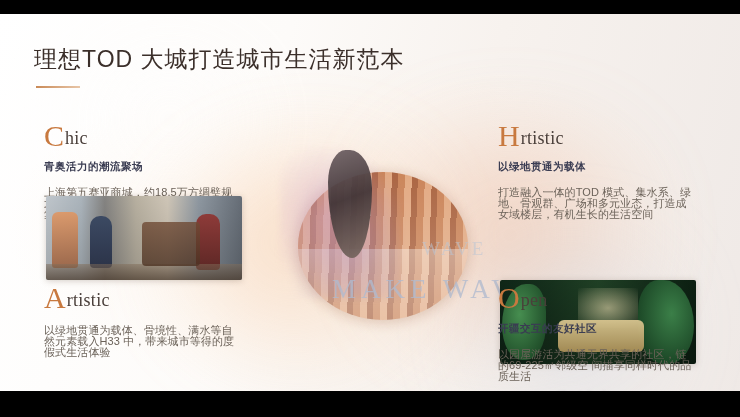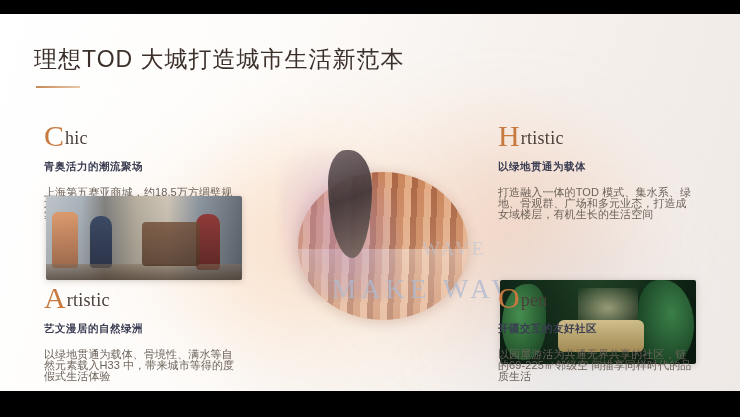--- a/index.html
+++ b/index.html
@@ -357,21 +357,20 @@
     <div class="pr-leaf2"></div>
     <div class="pr-glow"></div>
     <div class="pr-sofa"></div>
   </div>
 
   <div class="quad q-bl">
     <div class="q-head">
       <span class="q-initial">A</span>
       <span class="q-rest">rtistic</span>
     </div>
-    <div class="q-sub">艺文漫居的自然绿洲</div>
     <div class="q-body">以绿地贯通为载体、骨境性、满水等自然元素载入H33 中，带来城市等得的度假式生活体验</div>
   </div>
 
   <div class="quad q-br">
     <div class="q-head">
       <span class="q-initial">O</span>
       <span class="q-rest">pen</span>
     </div>
     <div class="q-sub">开疆交互的友好社区</div>
     <div class="q-body">以园屋游活为共通无界共享的社区，链的69-225㎡邻级空 间描享同样时代的品质生活</div>

